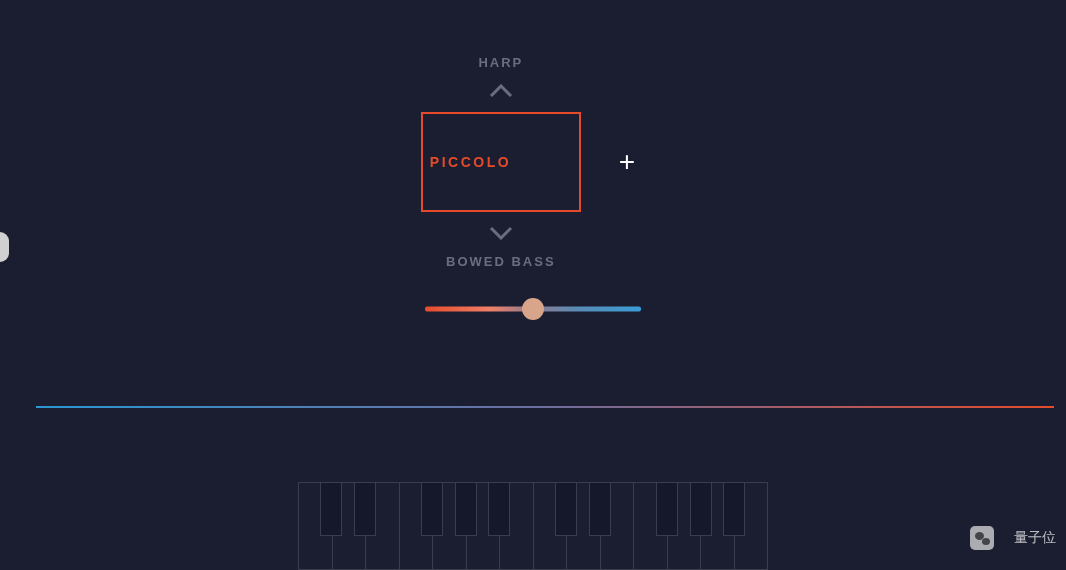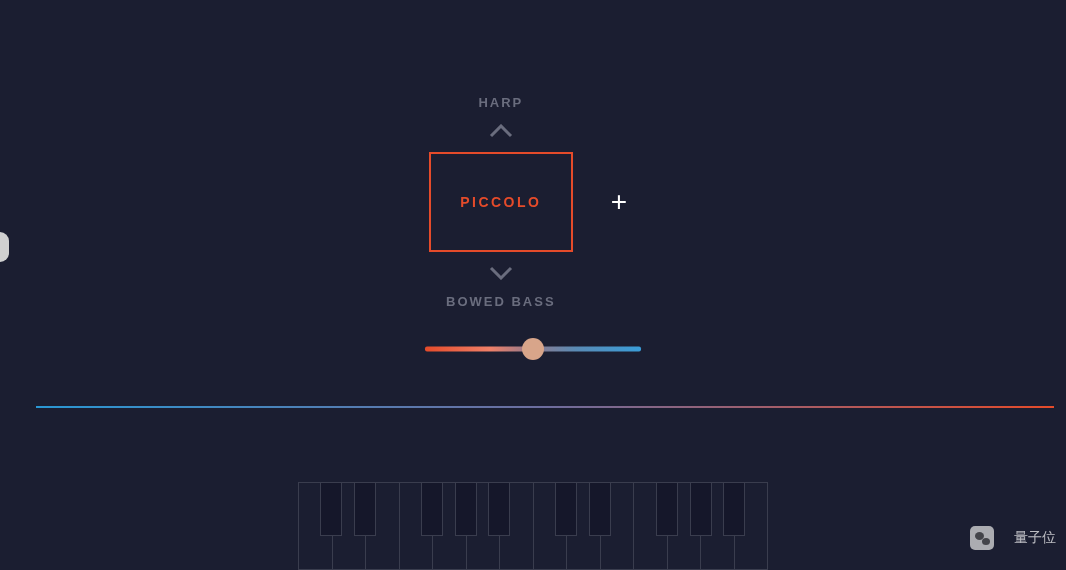--- a/index.html
+++ b/index.html
@@ -16,21 +16,20 @@
       overflow: hidden;
       position: relative;
     }
     
     .sound-selectors {
       display: flex;
       align-items: center;
       justify-content: center;
       gap: 28px;
       padding-top: 55px;
-      margin-top: 40px;
     }
     
     .selector-column {
       display: flex;
       flex-direction: column;
       align-items: center;
       gap: 14px;
     }
     
     .option-label {
@@ -52,30 +51,30 @@
     .chevron-active {
       color: #fff;
     }
     
     .chevron svg {
       width: 24px;
       height: 14px;
     }
     
     .sound-box {
-      width: 144px;
+      width: 160px;
       height: 100px;
       border: 2.5px solid;
       display: flex;
       align-items: center;
-      justify-content: center;
       font-size: 14px;
       font-weight: 700;
       letter-spacing: 2.5px;
       cursor: pointer;
+      padding-left: 7px;
     }
     
     .sound-box-left {
       border-color: #e54b2a;
       color: #e54b2a;
     }
     
     .sound-box-right {
       border-color: #2a97d3;
       color: #2a97d3;

